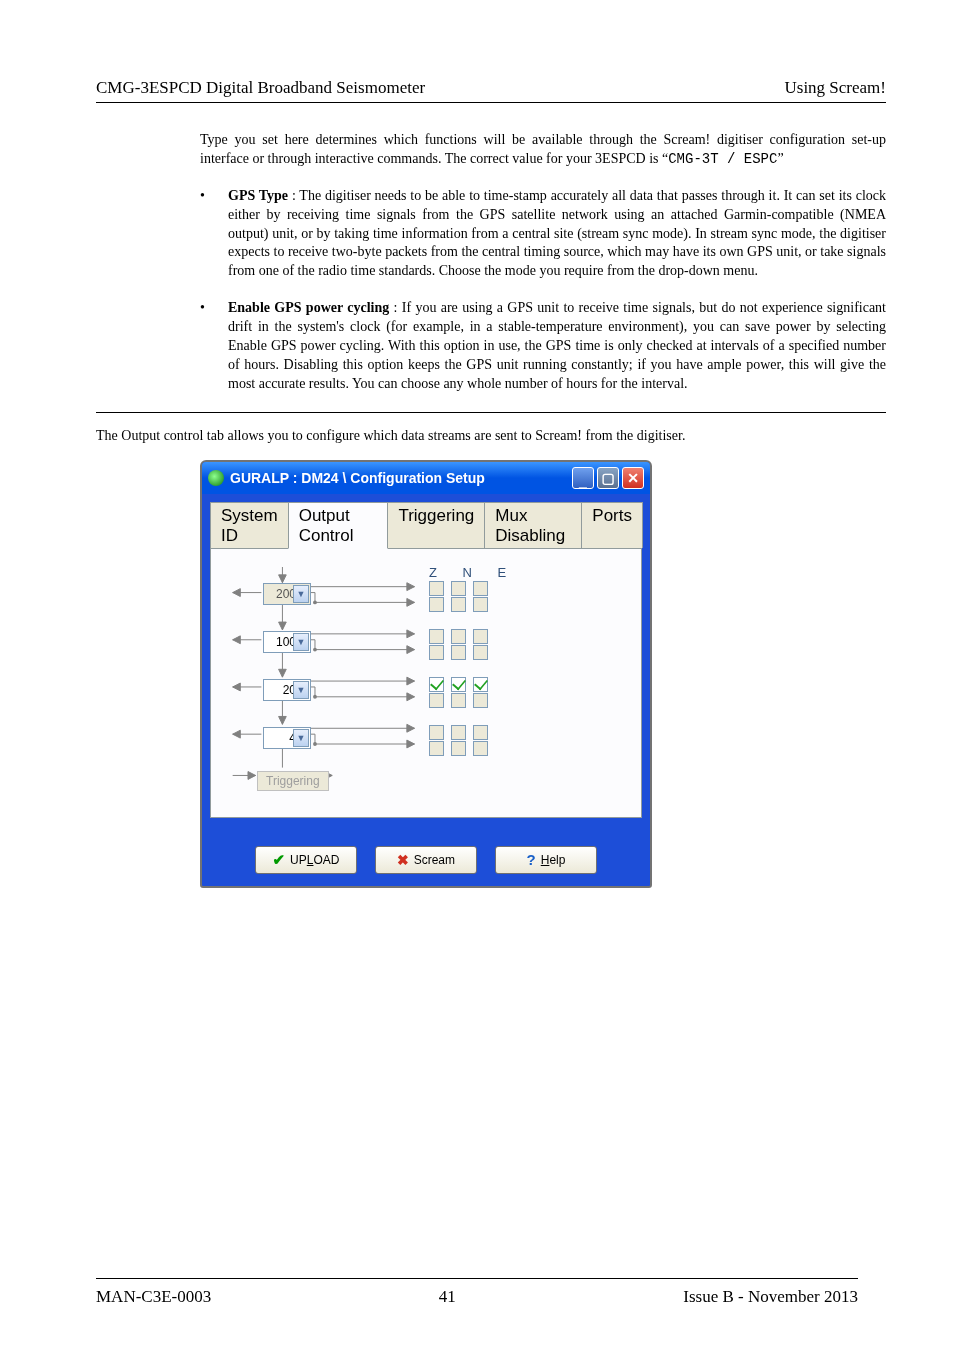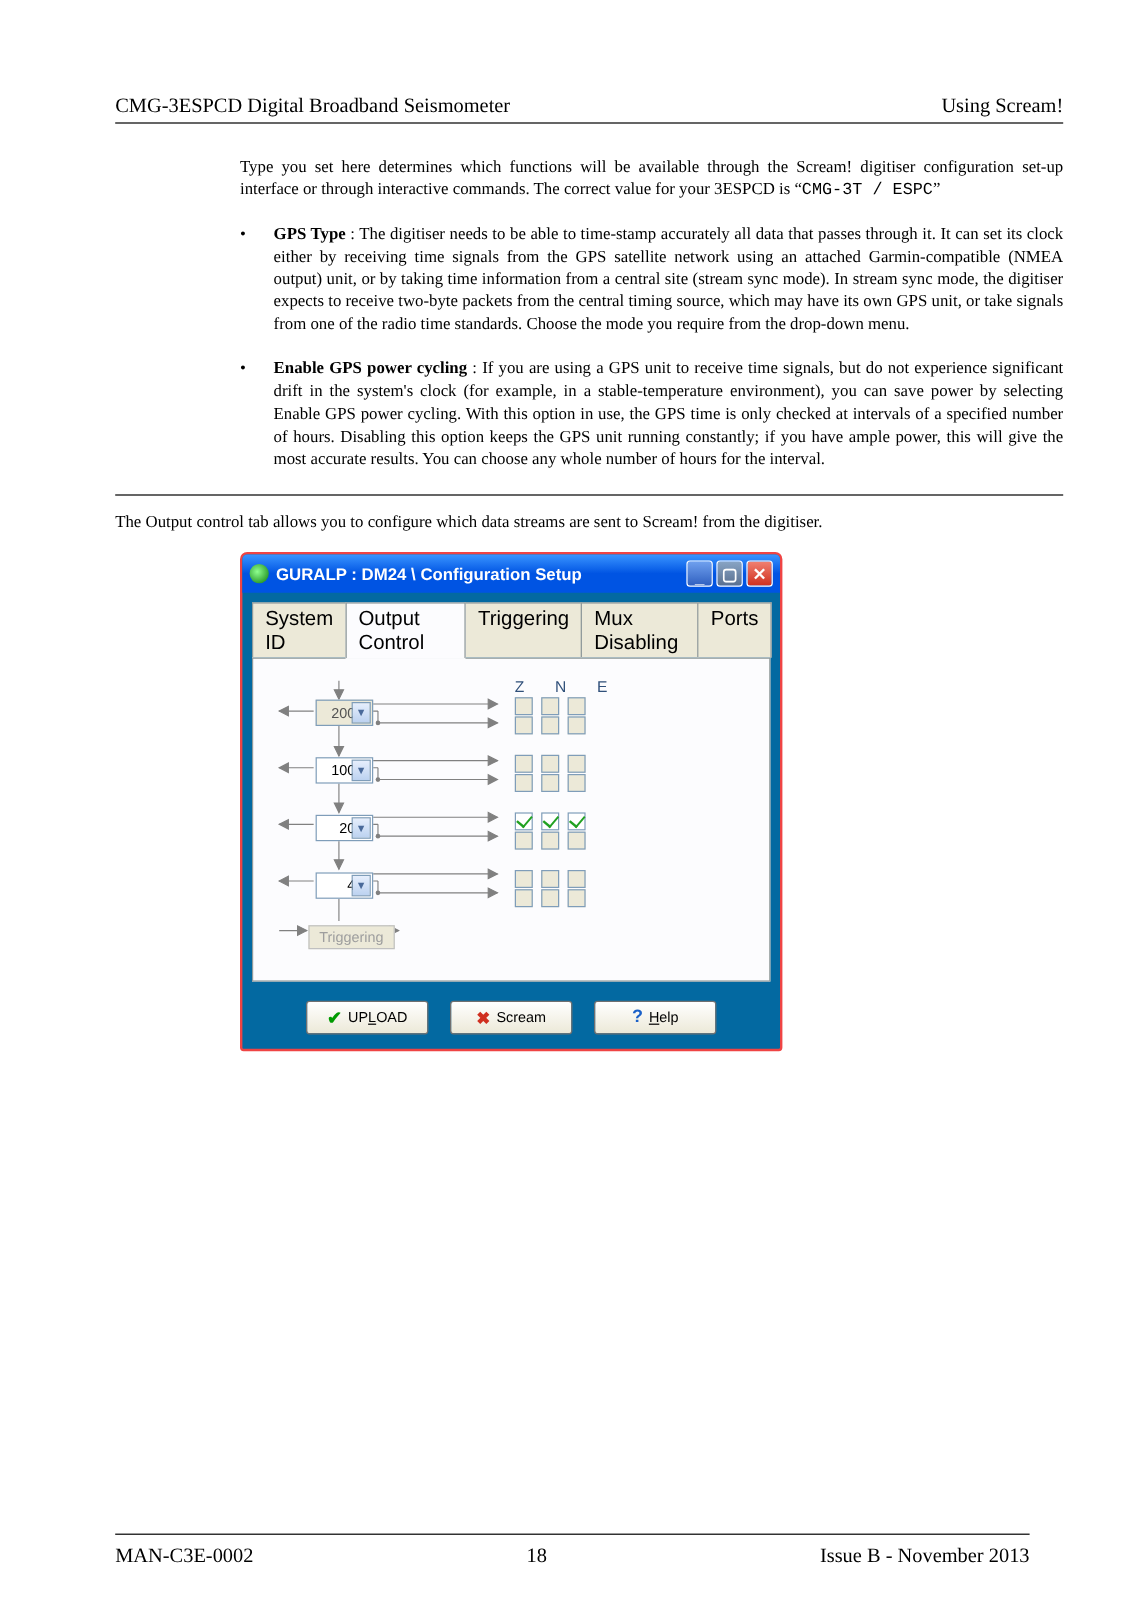--- a/index.html
+++ b/index.html
@@ -6,31 +6,31 @@
 .page{width:954px;height:1351px;position:relative;padding:78px 68px 0 96px;box-sizing:border-box}
 .hdr{display:flex;justify-content:space-between;font-size:17px;margin-bottom:4px}
 .hdr-rule{border-top:1px solid #000;margin-bottom:28px}
 .body-text{font-size:14px;line-height:1.35;text-align:justify}
 .indent-block{margin-left:104px;margin-bottom:18px}
 .bullet-item{position:relative;margin-left:104px;padding-left:28px;margin-bottom:18px}
 .bullet-item::before{content:"•";position:absolute;left:0;top:0}
 .mono{font-family:"Courier New",monospace}
 .sec-head{font-family:Arial,Helvetica,sans-serif;font-weight:bold;font-size:19px;margin-top:8px;margin-bottom:2px}
 .sec-rule{border-top:1px solid #000;margin-bottom:14px}
-.dlg{width:448px;margin-left:104px;margin-top:14px;border:2px solid #ef4444;border-radius:6px 6px 3px 3px;background:#0369a1;font-family:Tahoma,Arial,sans-serif;font-size:12px}
+.dlg{width:448px;margin-left:104px;margin-top:14px;border:2px solid #737373;border-radius:6px 6px 3px 3px;background:#1d4ed8;font-family:Tahoma,Arial,sans-serif;font-size:12px}
 .titlebar{background:linear-gradient(to bottom,#3a95ff,#0054e3 50%,#0054e3);color:#fff;padding:5px 6px;display:flex;align-items:center;border-radius:4px 4px 0 0;font-weight:bold;font-size:14px}
 .titlebar .ico{width:16px;height:16px;background:radial-gradient(circle at 40% 40%,#8eff8e,#0a7a0a);border-radius:50%;margin-right:6px}
 .winbtn{width:20px;height:20px;border:1px solid #fff;border-radius:3px;margin-left:3px;display:flex;align-items:center;justify-content:center;font-family:Arial;font-weight:bold;color:#fff}
 .minbtn{background:linear-gradient(#6fa0ee,#3060c0)}
 .maxbtn{background:linear-gradient(#88a4c4,#5a7090)}
 .closebtn{background:linear-gradient(#f08070,#d03020)}
 .tabs{display:flex;padding:8px 8px 0 8px}
 .tab{padding:3px 10px 2px 10px;border:1px solid #919b9c;border-bottom:none;background:#ece9d8;margin-right:-1px;position:relative;font-size:17px}
 .tab.active{background:#fcfcfe;z-index:2;border-bottom:1px solid #fcfcfe;margin-bottom:-1px}
-.tabpanel{margin:0 8px 8px 8px;border:1px solid #919b9c;background:#fcfcfe;padding:18px 14px 14px 14px;position:relative;height:270px;box-sizing:border-box}
+.tabpanel{margin:0 8px 20px 8px;border:1px solid #919b9c;background:#fcfcfe;padding:18px 14px 14px 14px;position:relative;height:270px;box-sizing:border-box}
 .diagram{position:relative;height:100%}
 .rate-box{position:absolute;width:46px;height:20px;border:1px solid #7f9db9;background:#fff;display:flex;align-items:center;left:38px}
 .rate-box.disabled{background:#ece9d8;color:#808080}
 .rate-box input{width:100%;border:none;background:transparent;text-align:right;padding-right:14px;font-size:12px}
 .rate-box .dd{position:absolute;right:1px;top:1px;width:14px;height:16px;background:linear-gradient(#e6eefc,#bcd2f0);border:1px solid #7f9db9;display:flex;align-items:center;justify-content:center;font-size:9px;color:#4a6a9a}
 .trig-box{position:absolute;left:32px;top:204px;border:1px solid #c0c0c0;background:#ece9d8;color:#9e9e9e;padding:2px 8px;font-size:12px}
 .chk{width:13px;height:13px;border:1px solid #7f9db9;background:#fff;display:inline-block;margin-right:7px;position:relative}
 .chk.disabled{background:#ece9d8}
 .chk.checked::after{content:"";position:absolute;left:2px;top:-1px;width:8px;height:10px;border-right:2px solid #21a121;border-bottom:2px solid #21a121;transform:rotate(40deg) scaleX(.8)}
 .chk-row{position:absolute;left:204px;display:flex}
@@ -221,17 +221,17 @@
         </div>
       <div class="dlg-btn">
           <span class="hlp-ico">?</span>
           <span><u>H</u>elp</span>
         </div>
     </div>
   </div>
 
   <div class="ftr-rule"></div>
   <div class="ftr">
-    <span>MAN-C3E-0002</span>
-    <span>18</span>
+    <span>MAN-C3E-0003</span>
+    <span>41</span>
     <span>Issue B  - November 2013</span>
   </div>
 </div>
 
 </body></html>

